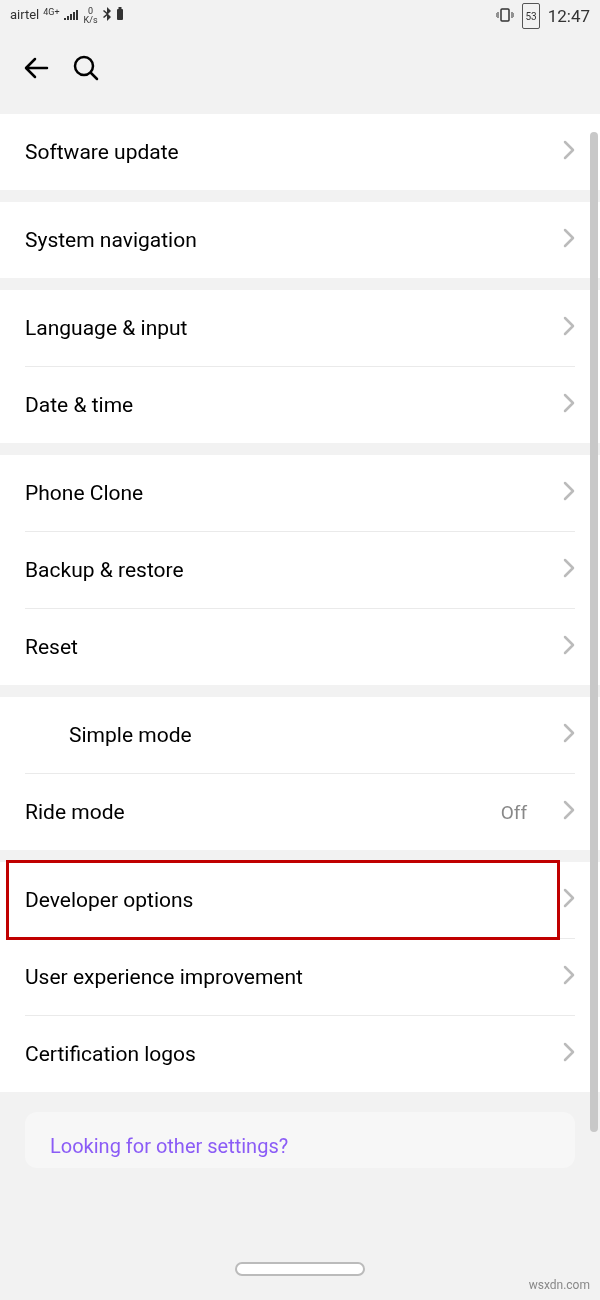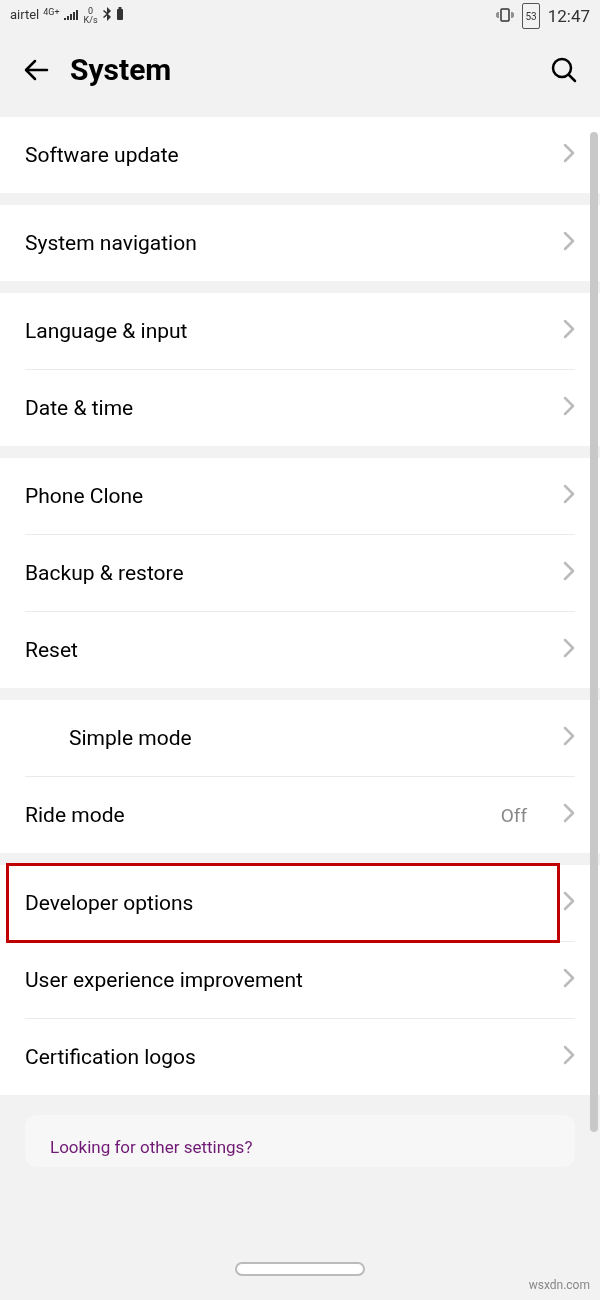--- a/index.html
+++ b/index.html
@@ -113,22 +113,22 @@
       pointer-events: none;
       z-index: 10;
     }
     .footer-card {
       background: #f7f7f7;
       margin: 20px 25px 0 25px;
       border-radius: 12px;
       padding: 22px 25px 10px 25px;
     }
     .footer-label {
-      font-size: 17px;
-      color: #701a75;
+      font-size: 20px;
+      color: #8b5cf6;
     }
     .nav-pill {
       position: absolute;
       bottom: 24px;
       left: 50%;
       transform: translateX(-50%);
       width: 130px;
       height: 14px;
       border: 2px solid #bbb;
       border-radius: 20px;
@@ -201,21 +201,20 @@
     <span style="font-size:17px;">12:47</span>
   </div>
 </div>
 
 <div class="header">
   <div class="back-arrow">
     <svg width="30" height="30" viewBox="0 0 30 30">
       <path d="M26 15H6M14 6l-9 9 9 9" stroke="#000" stroke-width="2.5" fill="none" stroke-linecap="round" stroke-linejoin="round"></path>
     </svg>
   </div>
-  <div class="title">System</div>
   <div class="search-btn">
     <svg width="28" height="28" viewBox="0 0 28 28">
       <circle cx="12" cy="12" r="9" stroke="#000" stroke-width="2.5" fill="none"></circle>
       <path d="M19 19l6 6" stroke="#000" stroke-width="2.5" stroke-linecap="round"></path>
     </svg>
   </div>
 </div>
 
 <div class="content" id="content">
     <div class="section">

